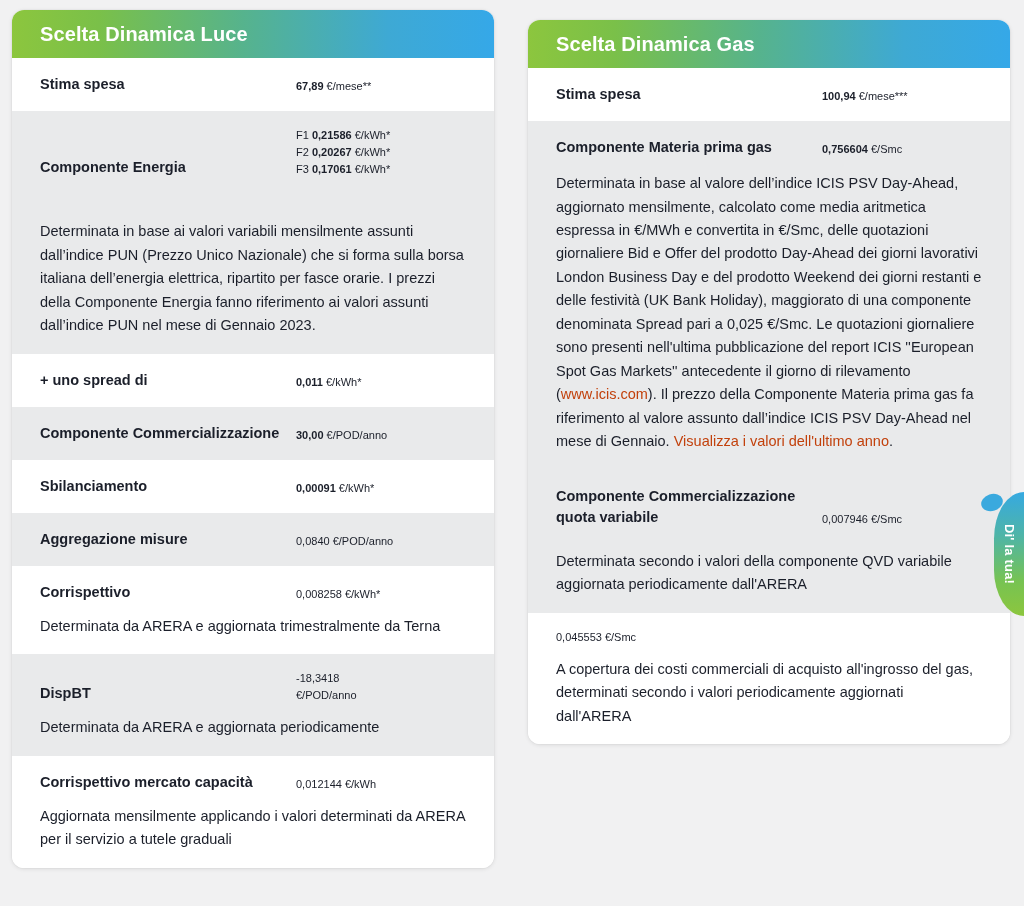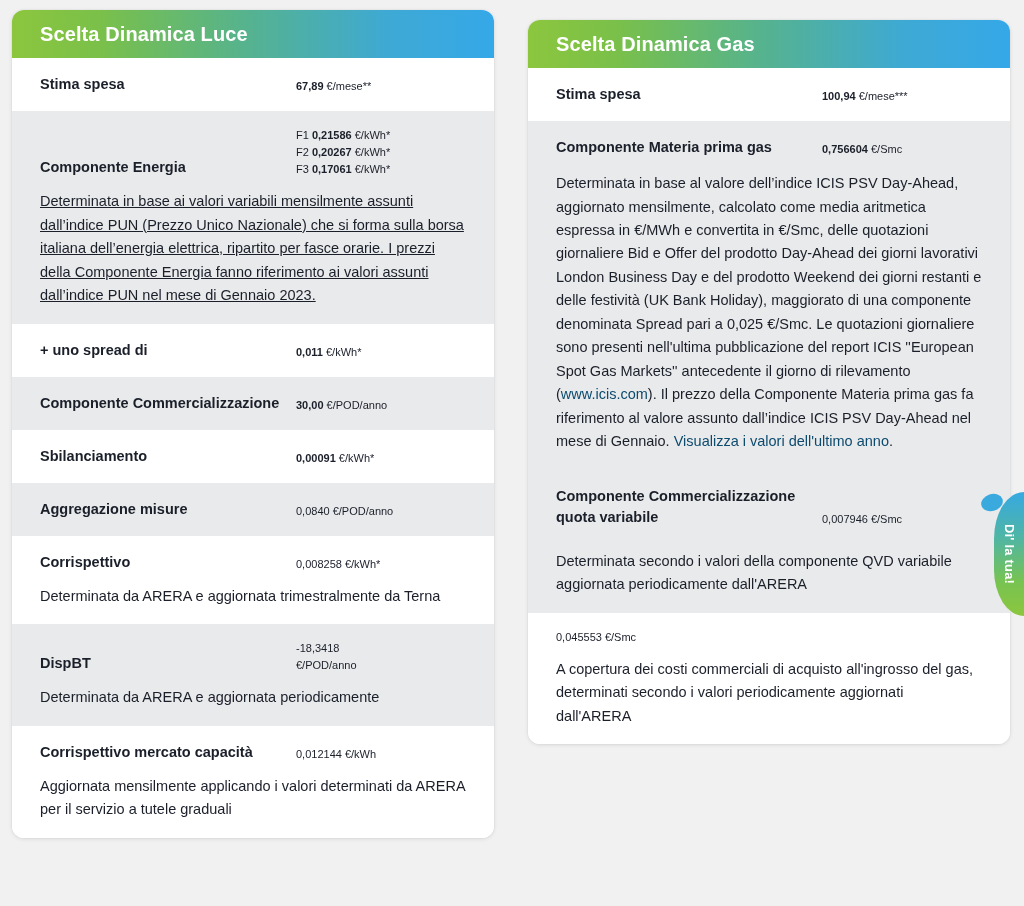--- a/index.html
+++ b/index.html
@@ -96,21 +96,21 @@
   .row-note {
     font-size: 14.5px;
     color: #1b1f2a;
     line-height: 1.62;
     margin-top: 14px;
   }
 
   .row-note.tight { margin-top: 12px; }
 
   .link {
-    color: #0c4a6e;
+    color: #c2410c;
     text-decoration: none;
     cursor: pointer;
   }
 
   
   .feedback-tab {
     position: absolute;
     right: 0;
     top: 492px;
     width: 30px;
@@ -173,21 +173,21 @@
             <b>0,21586</b>
             <span>€/kWh*</span></span>
           <span class="v-line"><span class="fascia">F2</span>
             <b>0,20267</b>
             <span>€/kWh*</span></span>
           <span class="v-line"><span class="fascia">F3</span>
             <b>0,17061</b>
             <span>€/kWh*</span></span>
         </div>
       </div>
-      <div class="row-note" style="margin-top:12px;text-decoration:underline;">Determinata in base ai valori variabili mensilmente assunti dall’indice PUN (Prezzo Unico Nazionale) che si forma sulla borsa italiana dell’energia elettrica, ripartito per fasce orarie. I prezzi della Componente Energia fanno riferimento ai valori assunti dall’indice PUN  nel mese di Gennaio 2023.</div>
+      <div class="row-note" style="margin-top:42px;">Determinata in base ai valori variabili mensilmente assunti dall’indice PUN (Prezzo Unico Nazionale) che si forma sulla borsa italiana dell’energia elettrica, ripartito per fasce orarie. I prezzi della Componente Energia fanno riferimento ai valori assunti dall’indice PUN  nel mese di Gennaio 2023.</div>
     </div>
 
     <div class="row">
       <div class="row-main">
         <div class="row-label">+ uno spread di</div>
         <div class="row-value">
           <span class="v-line"><b>0,011</b>
           <span>€/kWh*</span></span>
         </div>
       </div>

